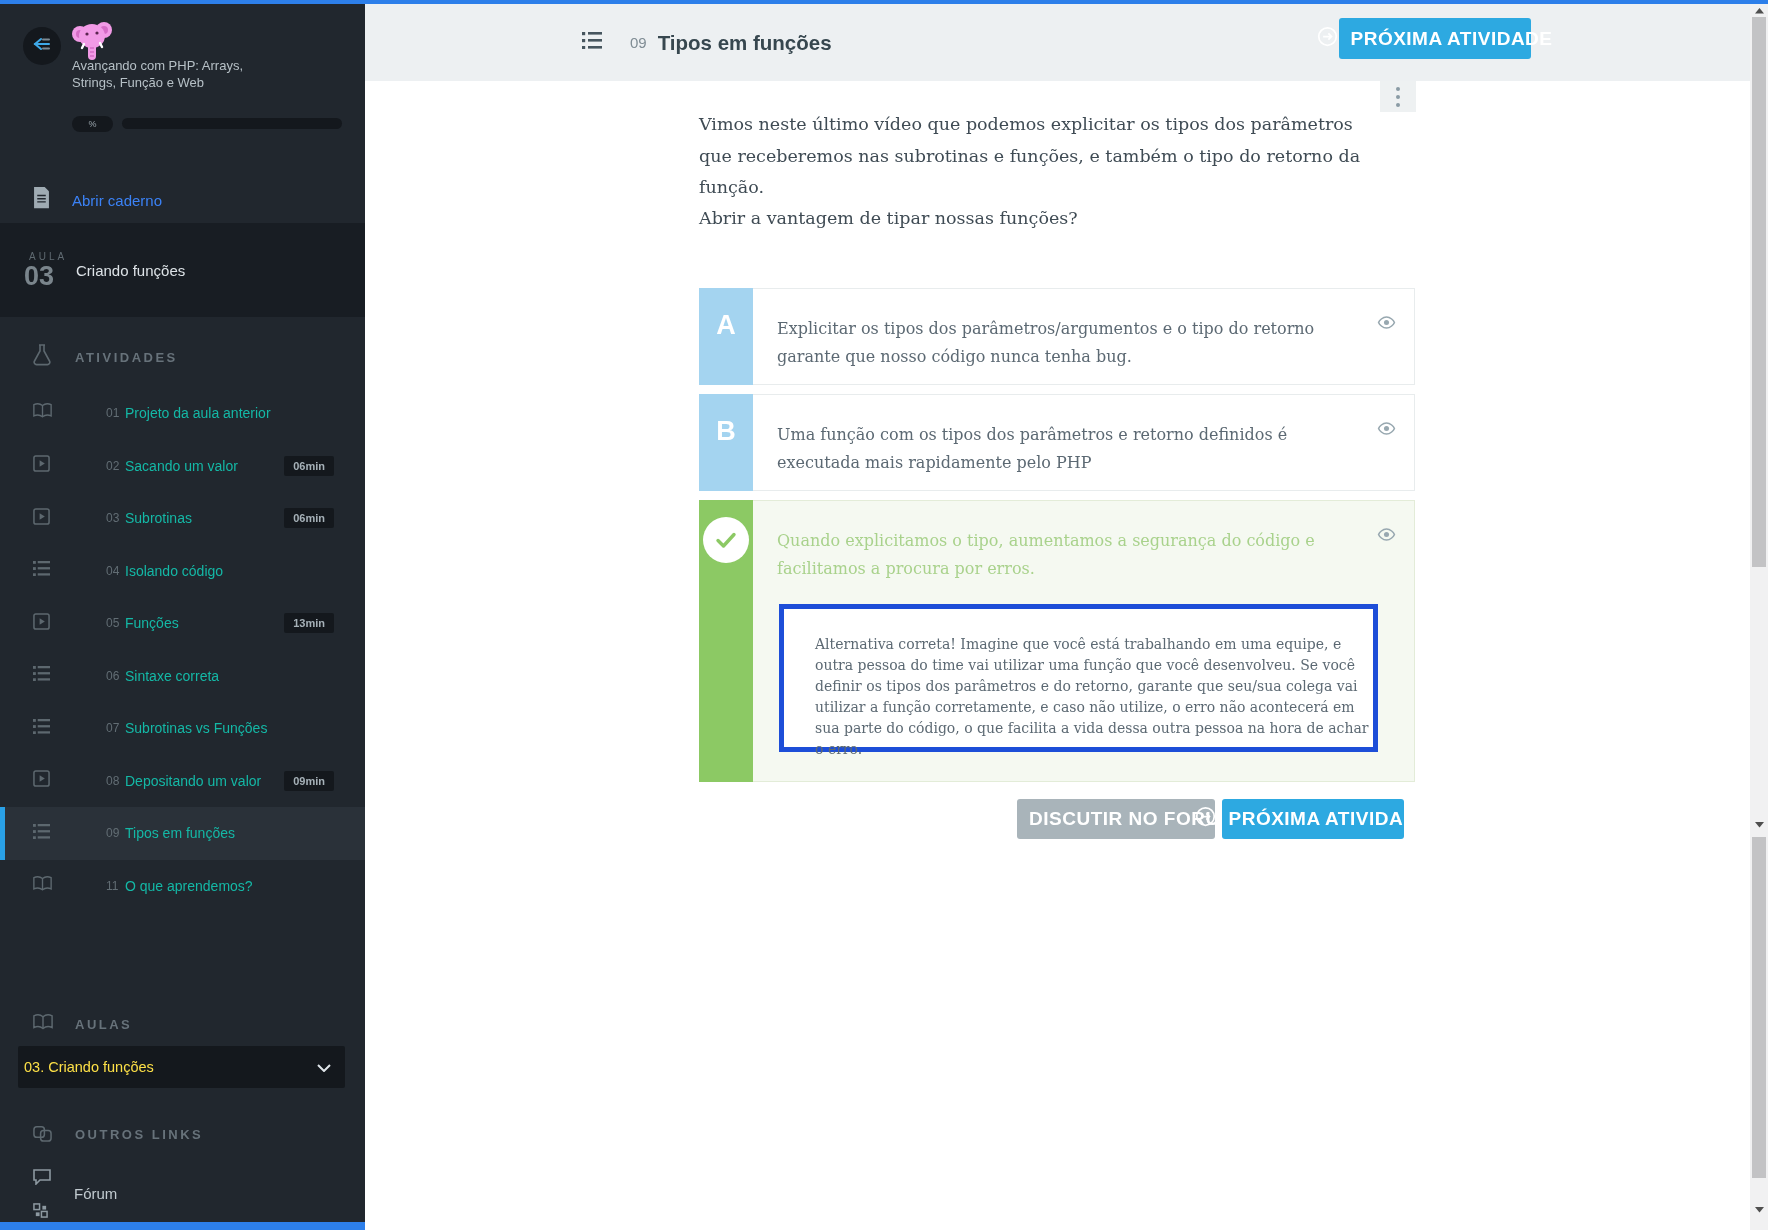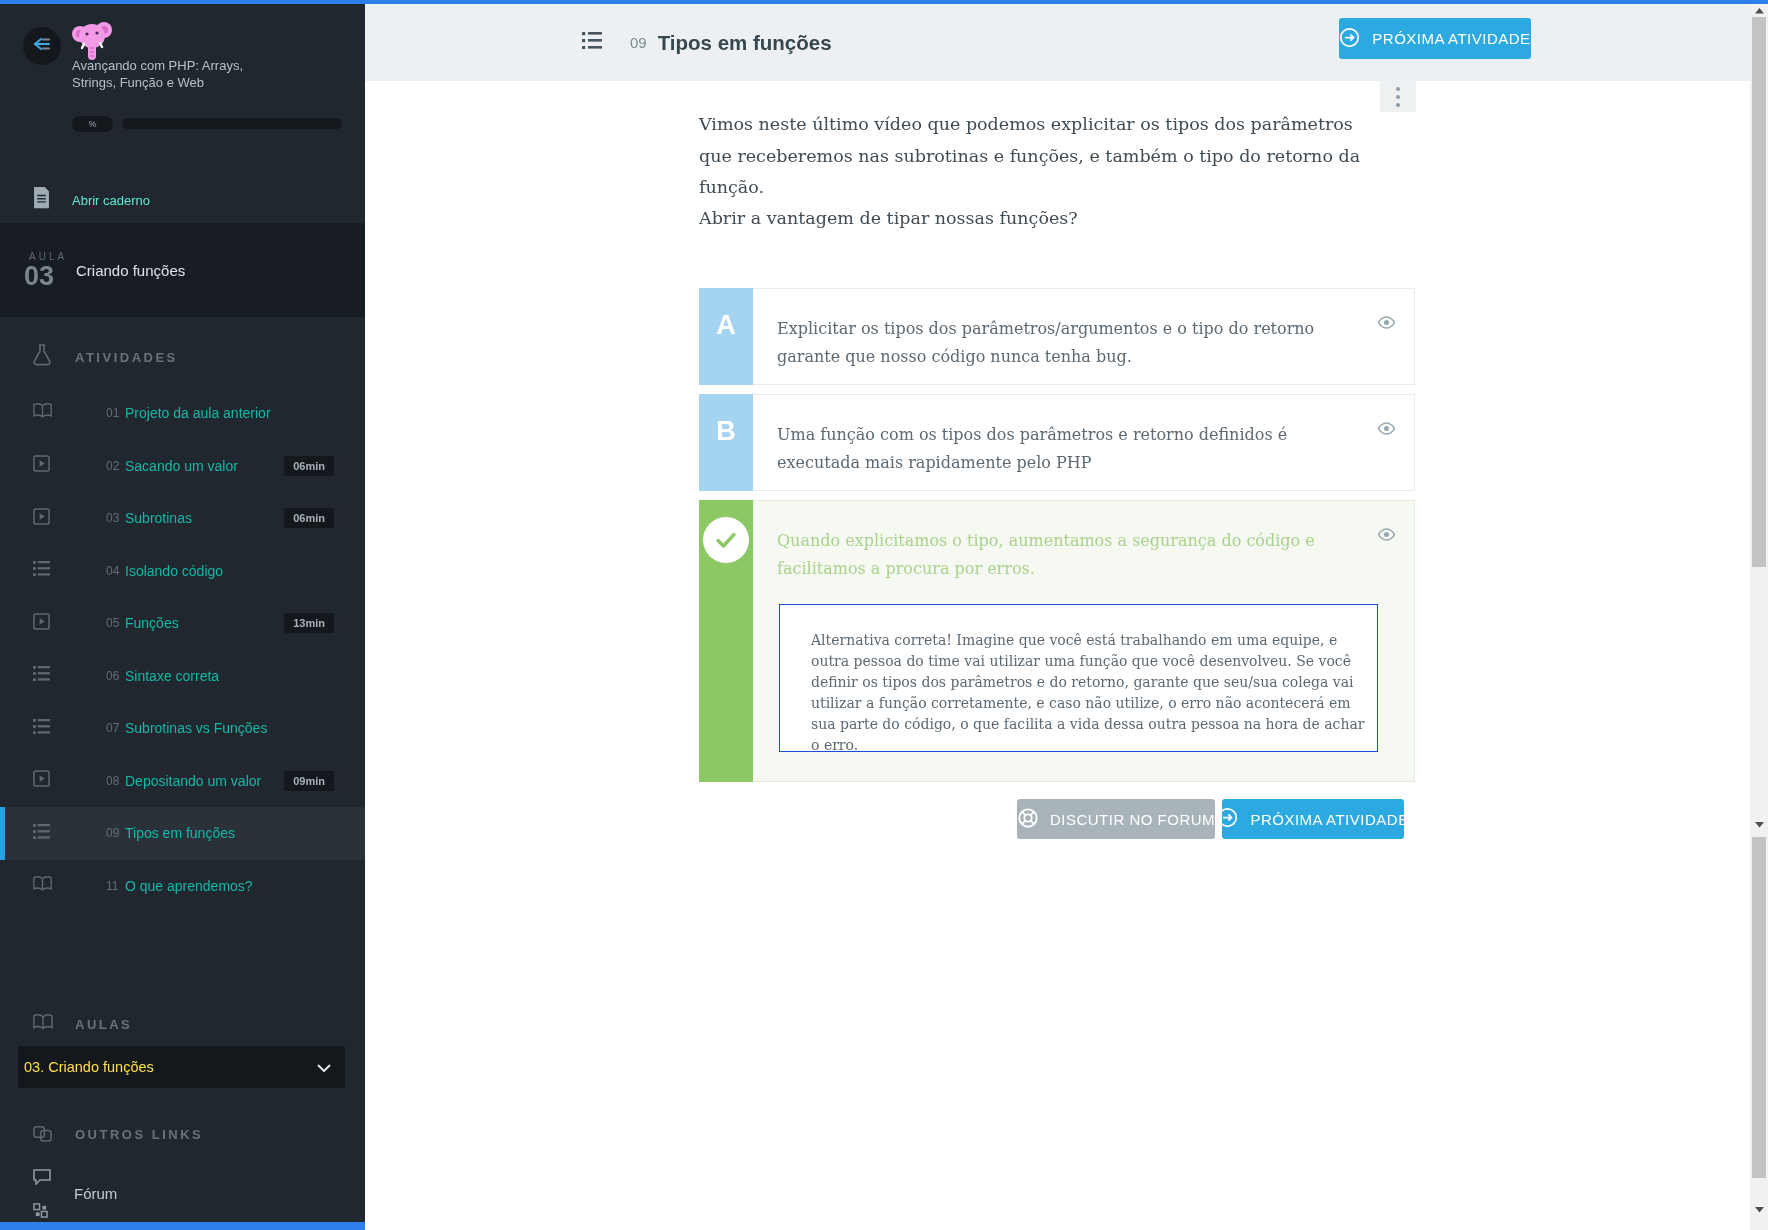--- a/index.html
+++ b/index.html
@@ -13,21 +13,21 @@
 
   
   .sidebar{position:absolute;left:0;top:4px;width:365px;height:1226px;background:#21272e;color:#b6c0c6;}
   .back-btn{position:absolute;left:23px;top:23px;width:38px;height:38px;border-radius:50%;background:#14181d;display:flex;align-items:center;justify-content:center;cursor:pointer;}
   .logo{position:absolute;left:70px;top:14px;width:44px;height:46px;}
   .course-title{position:absolute;left:72px;top:54px;width:182px;font-size:13px;line-height:16.5px;color:#b6c0c6;font-weight:400;}
   .pct-pill{position:absolute;left:72px;top:112px;width:41px;height:16px;border-radius:9px;background:#14181d;color:#99a4ab;font-size:9px;display:flex;align-items:center;justify-content:center;}
   .progress-track{position:absolute;left:122px;top:114px;width:220px;height:11px;border-radius:6px;background:#14181d;}
   .notebook-row{position:absolute;left:0;top:176px;width:365px;height:40px;display:flex;align-items:center;cursor:pointer;}
   .notebook-row .ic{margin-left:33px;width:17px;color:#9fabb3;}
-  .notebook-row .lbl{margin-left:22px;font-size:13px;color:#5eead4;}
+  .notebook-row .lbl{margin-left:22px;font-size:15px;color:#3b82f6;}
   .aula-block{position:absolute;left:0;top:219px;width:365px;height:94px;background:#181d23;}
   .aula-word{position:absolute;left:29px;top:28px;font-size:10px;letter-spacing:3px;color:#5f6a71;}
   .aula-num{position:absolute;left:24px;top:38px;font-size:27px;font-weight:bold;color:#7a858c;}
   .aula-title{position:absolute;left:76px;top:0;height:94px;display:flex;align-items:center;font-size:15px;color:#dde3e7;}
   .sec-head{position:absolute;left:0;width:365px;height:24px;display:flex;align-items:center;}
   .sec-head .ic{margin-left:33px;width:18px;color:#5d686f;}
   .sec-head .lbl{margin-left:24px;font-size:13px;font-weight:bold;letter-spacing:2.5px;color:#67727a;}
   .act-list{position:absolute;left:0;top:383px;width:365px;}
   .act-item{position:relative;width:365px;height:52.5px;display:flex;align-items:center;cursor:pointer;}
   .act-item.active{background:#2a3139;}
@@ -45,21 +45,21 @@
   .link-row .ic{margin-left:33px;width:18px;flex:0 0 18px;color:#8d99a1;}
   .link-row .lbl{margin-left:23px;font-size:15px;color:#c2cbd0;margin-top:28px;}
   .sidebar-bottom-bar{position:absolute;left:0;top:1218px;width:365px;height:8px;background:#2d7fea;}
 
   
   .main-header{position:absolute;left:365px;top:4px;width:1385px;height:77px;background:#edf0f2;}
   .title-group{position:absolute;left:217px;top:0;height:77px;display:flex;align-items:center;}
   .title-group .ic{width:20px;color:#46555e;}
   .title-group .anum{margin-left:28px;font-size:15px;color:#7f8c94;}
   .title-group .atitle{margin-left:11px;font-size:20.5px;font-weight:bold;color:#37474f;}
-  .btn{display:flex;align-items:center;justify-content:center;border-radius:3px;color:#fff;font-weight:normal;font-size:15px;letter-spacing:.5px;cursor:pointer;white-space:nowrap;}
+  .btn{display:flex;align-items:center;justify-content:center;border-radius:3px;color:#fff;font-weight:bold;font-size:19px;letter-spacing:.5px;cursor:pointer;white-space:nowrap;}
   .btn .bic{width:21px;margin-right:12px;flex:0 0 21px;}
   .btn-blue{background:#2da9e1;}
   .btn-gray{background:#a9b4ba;}
   .next-top{position:absolute;left:974px;top:14px;width:192px;height:41px;}
   .kebab{position:absolute;left:1380px;top:81px;width:36px;height:31px;background:#eef1f2;display:flex;flex-direction:column;align-items:center;justify-content:center;gap:4px;cursor:pointer;}
   .kebab i{width:4px;height:4px;border-radius:50%;background:#8a9ba5;}
 
   
   .serif{font-family:"DejaVu Serif", serif;}
   .q-para{position:absolute;left:699px;top:109px;width:668px;font-size:17.5px;line-height:31.5px;color:#3f4b54;}
@@ -70,21 +70,21 @@
   .opt .letterbox{width:54px;flex:0 0 54px;display:flex;justify-content:center;background:#a4d4f0;}
   .opt .letter{margin-top:22px;font-size:27px;font-weight:bold;color:#fff;}
   .opt .bodybox{position:relative;flex:1;background:#fff;border:1px solid #e8eced;border-left:none;}
   .opt .otext{margin:26px 0 0 24px;width:592px;font-size:16px;line-height:28px;color:#5c6973;}
   .opt .eye{position:absolute;right:18px;top:24px;width:19px;height:19px;color:#98a8b0;cursor:pointer;}
   .opt.correct .letterbox{background:#8cc964;}
   .opt.correct .bodybox{background:#f5f9f1;border-color:#e3ecd8;}
   .opt.correct .otext{width:548px;color:#a9d28c;}
   .check-circle{margin-top:17px;width:46px;height:46px;border-radius:50%;background:#fff;display:flex;align-items:center;justify-content:center;color:#8cc964;}
   .check-circle svg{width:24px;}
-  .feedback-box{position:absolute;left:26px;top:103px;width:599px;height:148px;background:#fff;border:1px solid #1d4ed8;box-sizing:border-box;}
+  .feedback-box{position:absolute;left:26px;top:103px;width:599px;height:148px;background:#fff;border:5px solid #1d4ed8;box-sizing:border-box;}
   .feedback-text{margin:25px 0 0 31px;width:557px;font-size:14px;line-height:21px;color:#5c6973;}
 
   
   .discuss-btn{position:absolute;left:1017px;top:799px;width:198px;height:40px;}
   .next-bottom{position:absolute;left:1222px;top:799px;width:182px;height:40px;}
 
   
   .sb-track{position:absolute;left:1750px;top:4px;width:18px;height:1226px;background:#f1f1f2;}
   .sb-thumb{position:absolute;left:1752px;width:14px;background:#c3c3c5;}
   .sb-arrow{position:absolute;left:1750px;width:18px;height:14px;display:flex;align-items:center;justify-content:center;color:#4f4f4f;}

